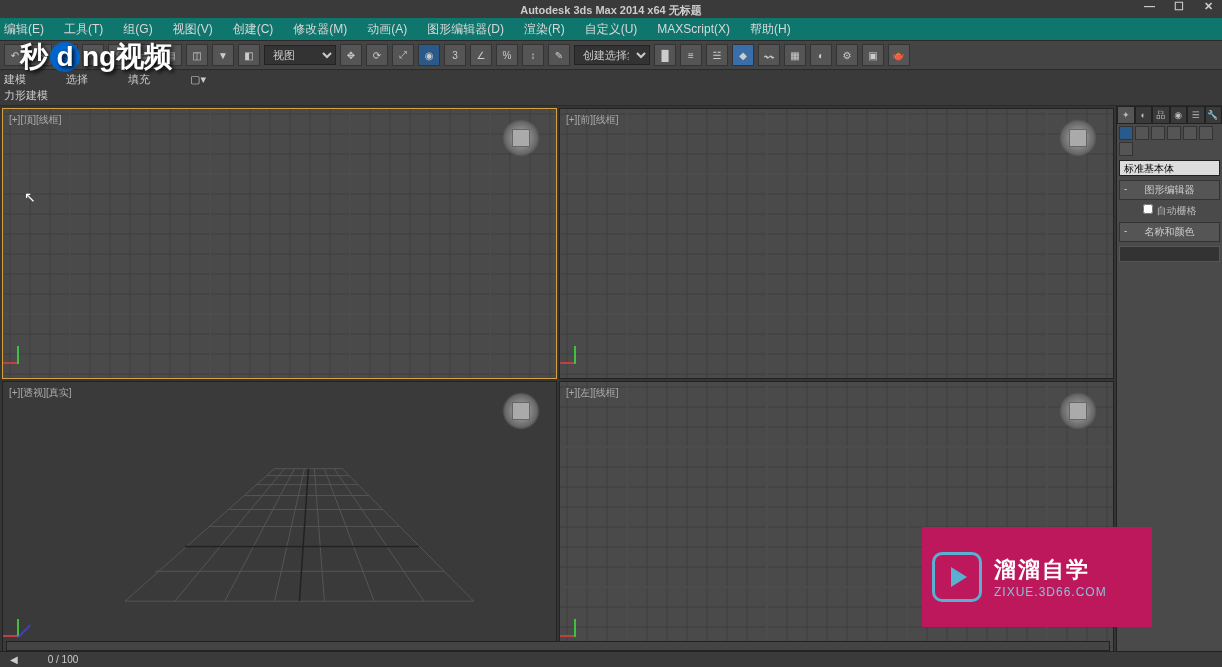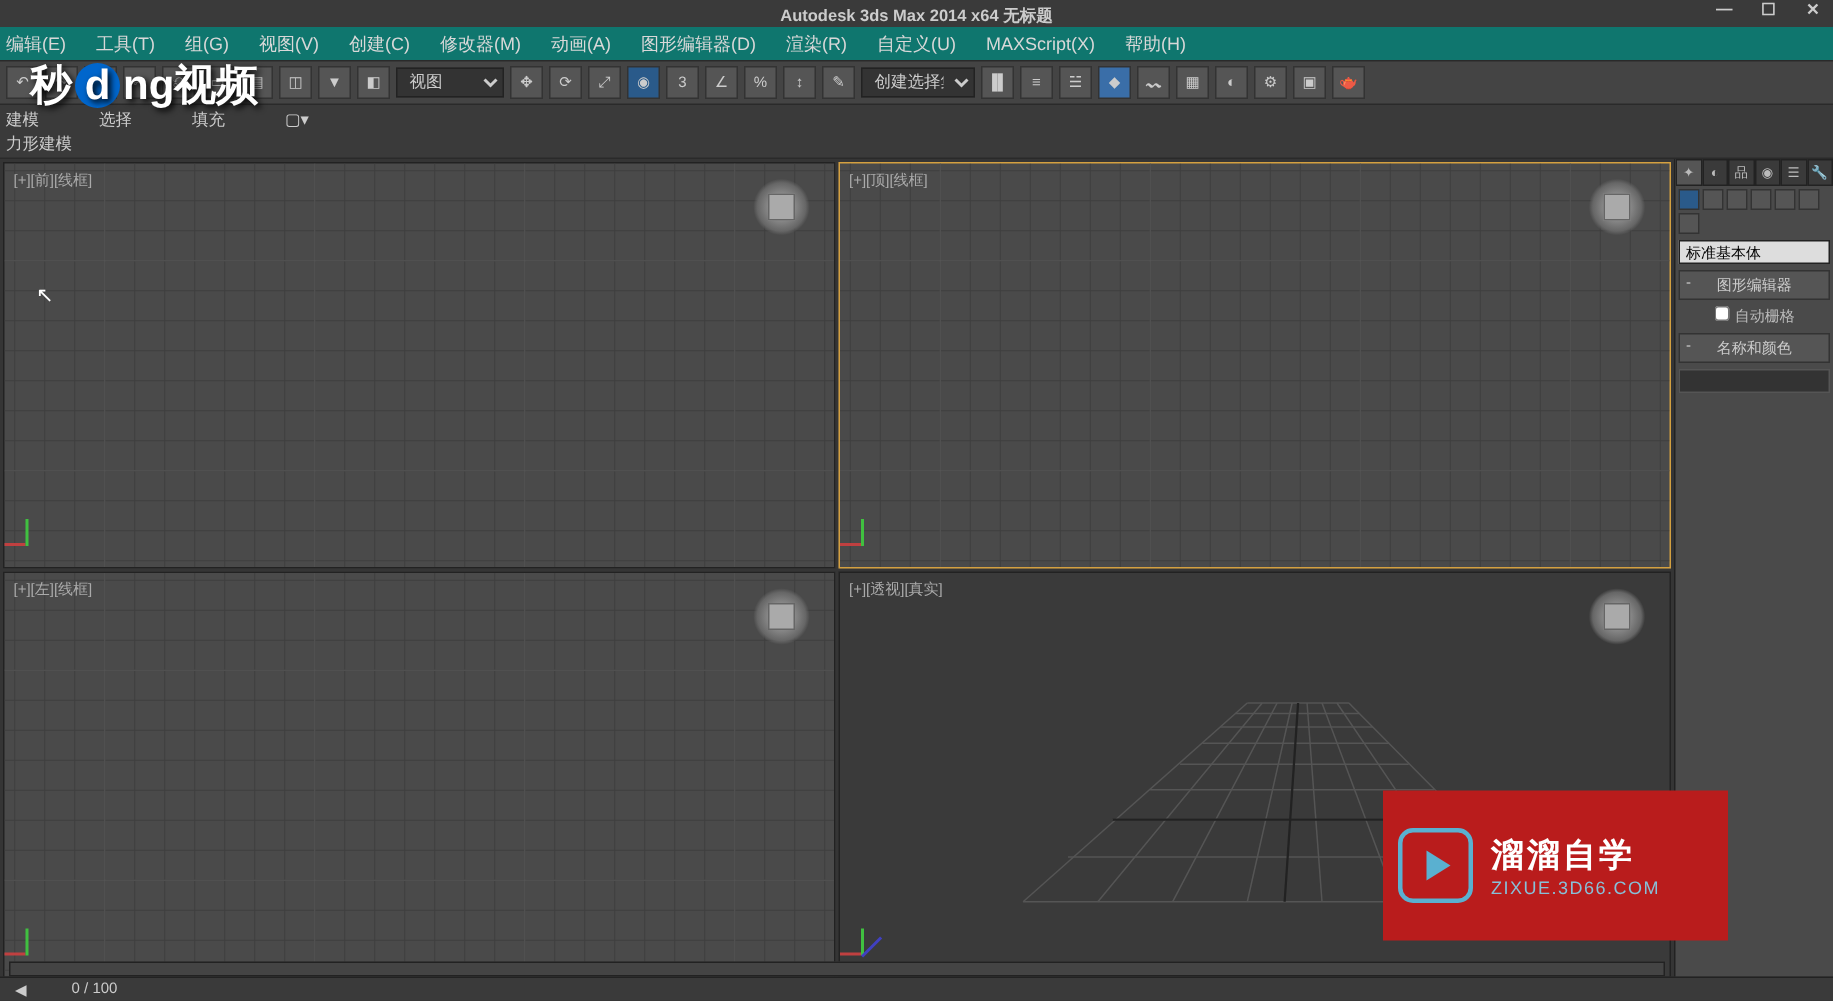--- a/index.html
+++ b/index.html
@@ -68,21 +68,21 @@
 .cp-btn { background:#c8c8c8; color:#000; font-size:10px; text-align:center; padding:2px 0; border:1px solid #333; cursor:pointer; }
 .cp-name-input { margin:2px; height:16px; background:#333; border:1px solid #555; }
 
 .cursor { position:absolute; width:12px; height:12px; z-index:30; }
 .cursor::before { content:"↖"; color:#fff; font-size:14px; }
 
 .bottom-bar { position:absolute; bottom:0; left:0; right:0; height:16px; background:#3a3a3a; border-top:1px solid #222; display:flex; align-items:center; font-size:10px; padding:0 10px; }
 .bottom-bar .frame { margin-left:30px; color:#ccc; }
 .slider-bar { position:absolute; bottom:16px; left:6px; right:112px; height:10px; background:#444; border:1px solid #222; }
 
-.watermark { position:absolute; right:70px; bottom:40px; width:230px; height:100px; background:#b91c1c; display:flex; align-items:center; padding:10px; z-index:20; }
+.watermark { position:absolute; right:70px; bottom:40px; width:230px; height:100px; background:#be185d; display:flex; align-items:center; padding:10px; z-index:20; }
 .watermark .play { width:50px; height:50px; border:3px solid #5ab0d0; border-radius:10px; display:flex; align-items:center; justify-content:center; margin-right:12px; }
 .watermark .play::after { content:""; border-left:16px solid #5ab0d0; border-top:10px solid transparent; border-bottom:10px solid transparent; margin-left:4px; }
 .watermark .txt .l1 { color:#fff; font-size:22px; font-weight:bold; letter-spacing:2px; }
 .watermark .txt .l2 { color:#88c0d8; font-size:12px; letter-spacing:1px; }
 </style>
 </head>
 <body>
 
 <div class="title-bar">
   <span>Autodesk 3ds Max  2014 x64     无标题</span>
@@ -152,41 +152,32 @@
   <span class="tab">建模</span>
   <span class="tab">选择</span>
   <span class="tab">填充</span>
   <span class="tab">▢▾</span>
 </div>
 <div class="sub-tab">力形建模</div>
 
 <div class="main-area">
   <div class="viewports">
     <div class="vp-grid">
+      <div class="vp active">
+        <div class="vp-grid-lines"></div>
+        <span class="vp-label">[+][顶][线框]</span>
+        <div class="cube-gizmo"></div>
+        <div class="vp-axis">
+            <div class="ax x"></div>
+            <div class="ax y"></div>
+          </div>
+      </div>
       <div class="vp">
         <div class="vp-grid-lines"></div>
         <span class="vp-label">[+][前][线框]</span>
-        <div class="cube-gizmo"></div>
-        <div class="vp-axis">
-            <div class="ax x"></div>
-            <div class="ax y"></div>
-          </div>
-      </div>
-      <div class="vp active">
-        <div class="vp-grid-lines"></div>
-        <span class="vp-label">[+][顶][线框]</span>
-        <div class="cube-gizmo"></div>
-        <div class="vp-axis">
-            <div class="ax x"></div>
-            <div class="ax y"></div>
-          </div>
-      </div>
-      <div class="vp">
-        <div class="vp-grid-lines"></div>
-        <span class="vp-label">[+][左][线框]</span>
         <div class="cube-gizmo"></div>
         <div class="vp-axis">
             <div class="ax x"></div>
             <div class="ax y"></div>
           </div>
       </div>
       <div class="vp" style="background:#3a3a3a">
         <div class="vp-persp-grid">
           <svg viewBox="0 0 550 270">
             <g stroke="#555" stroke-width="1" fill="none">
@@ -215,20 +206,29 @@
           </svg>
         </div>
         <span class="vp-label">[+][透视][真实]</span>
         <div class="cube-gizmo"></div>
         <div class="vp-axis">
             <div class="ax x"></div>
             <div class="ax y"></div>
             <div class="ax z"></div>
           </div>
       </div>
+      <div class="vp">
+        <div class="vp-grid-lines"></div>
+        <span class="vp-label">[+][左][线框]</span>
+        <div class="cube-gizmo"></div>
+        <div class="vp-axis">
+            <div class="ax x"></div>
+            <div class="ax y"></div>
+          </div>
+      </div>
     </div>
   </div>
 
   <div class="command-panel">
     <div class="cp-tabs">
       <div class="ct active">✦</div>
       <div class="ct">◐</div>
       <div class="ct">品</div>
       <div class="ct">◉</div>
       <div class="ct">☰</div>

